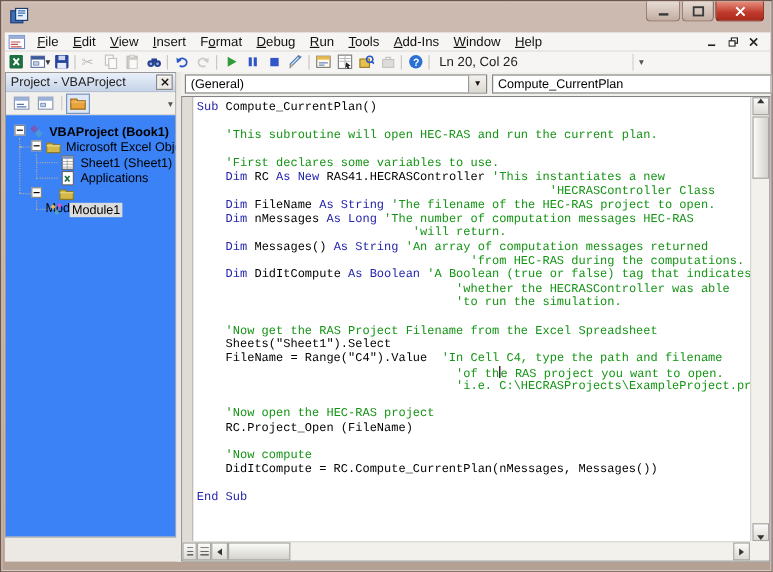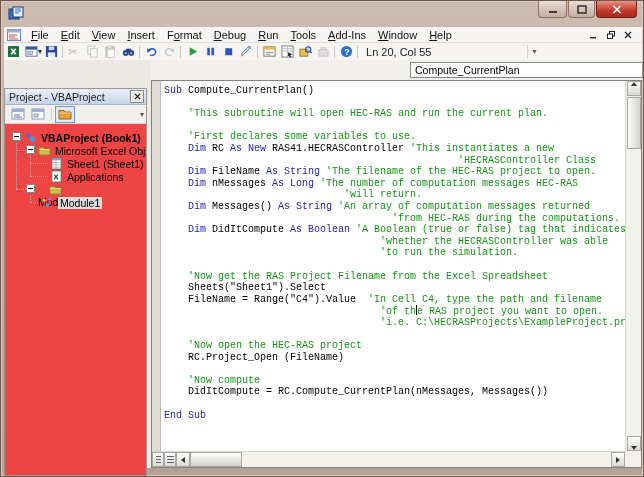--- a/index.html
+++ b/index.html
@@ -29,34 +29,34 @@
   .tb-btn{width:18px;height:16px;display:flex;align-items:center;justify-content:center;flex:0 0 auto;}
   .tb-btn svg{width:13px;height:13px;display:block;}
   .tb-btn.disabled{opacity:.4;filter:grayscale(80%);}
   .tb-sep{width:1px;height:12px;background:#c9c7c2;margin:0 2px;flex:0 0 auto;}
   .tb-dd{font-size:8px;color:#333;margin-left:-2px;}
   .lncol{margin-left:6px;color:#222;white-space:nowrap;}
   .tb-overflow{margin-left:96px;font-size:8px;color:#555;border-left:1px solid #d5d3ce;padding:0 4px;height:14px;display:flex;align-items:center;}
   
   .workspace{position:absolute;left:3px;top:59px;width:638px;height:408px;background:#ece9e4;}
   
-  .ppanel{position:absolute;left:0;top:0;width:143px;height:388px;background:#fff;border:1px solid #9a9894;margin-top:28px;}
+  .ppanel{position:absolute;left:0;top:0;width:143px;height:388px;background:#fff;border:1px solid #9a9894;}
   .ppanel-header{position:absolute;left:0;top:0;right:0;height:16px;
     background:linear-gradient(#e9f0fa,#c5d3e8);border-bottom:1px solid #a8b4c8;
     font-size:10.5px;color:#222;display:flex;align-items:center;padding-left:4px;}
   .ppanel-close{position:absolute;right:2px;top:1px;width:14px;height:13px;background:#ece9e4;
     border:1px solid #888;box-shadow:inset 1px 1px 0 #fff;display:flex;align-items:center;justify-content:center;}
   .ppanel-toolbar{position:absolute;left:0;top:16px;right:0;height:19px;background:#f2f0ed;
     border-bottom:1px solid #d8d6d1;display:flex;align-items:center;padding-left:3px;}
   .pt-btn{width:20px;height:17px;display:flex;align-items:center;justify-content:center;}
   .pt-btn svg{width:14px;height:14px;display:block;}
   .pt-btn.active{border:1px solid #7a96c2;background:#dfe8f6;}
   .pt-sep{width:1px;height:12px;background:#cfcdc8;margin:0 3px;}
   .pt-overflow{margin-left:auto;margin-right:2px;font-size:8px;color:#555;}
-  .ptree{position:absolute;left:0;top:35px;right:0;bottom:0;background:#ef4444;font-size:10.5px;color:#000;overflow:hidden;}
+  .ptree{position:absolute;left:0;top:35px;right:0;bottom:0;background:#3b82f6;font-size:10.5px;color:#000;overflow:hidden;}
   .trow{position:absolute;height:13px;display:flex;align-items:center;white-space:nowrap;}
   .trow .ticon{width:14px;height:13px;margin-right:3px;flex:0 0 auto;}
   .trow .ticon svg{width:13px;height:13px;display:block;}
   .tlabel.bold{font-weight:bold;}
   .tlabel.selected{background:#dcdcdc;padding:0 2px;}
   .expandbox{position:absolute;width:9px;height:9px;background:#fff;border:1px solid #848484;
     display:flex;align-items:center;justify-content:center;}
   .expandbox::after{content:"";width:5px;height:1px;background:#000;}
   .tline{position:absolute;}
   .tline.v{border-left:1px dotted #a8a8a8;width:0;}
@@ -294,21 +294,21 @@
         </span>
         <span class="tb-sep"></span>
         <span class="tb-btn">
           <svg viewBox="0 0 14 14">
             <circle cx="7" cy="7" r="6" fill="#2a6fd6"></circle>
             <text x="4.6" y="10.6" font-size="9.5" fill="#fff" font-weight="bold" font-family="Liberation Sans, sans-serif">?</text>
           </svg>
         </span>
       </span>
     <span class="tb-sep"></span>
-    <span class="lncol">Ln 20, Col 55</span>
+    <span class="lncol">Ln 20, Col 26</span>
     <span class="tb-overflow">▾</span>
   </div>
 
   <div class="workspace">
 
     <div class="ppanel">
       <div class="ppanel-header">
         <span>Project - VBAProject</span>
         <span class="ppanel-close">
           <svg width="7" height="7" viewBox="0 0 8 8">
@@ -409,20 +409,24 @@
             </span>
             <span class="tlabel selected">Module1</span>
           </div>
         </div>
     </div>
 
     <div class="splitter"></div>
 
     <div class="cwin">
       <div class="combo-row">
+        <div class="combo general">
+          <span class="cval" style="font-weight:normal;">(General)</span>
+          <span class="cbtn">▼</span>
+        </div>
         <div class="combo proc">
           <span class="cval" style="font-weight:normal;">Compute_CurrentPlan</span>
           <span class="cbtn">▼</span>
         </div>
       </div>
       <div class="editor">
         <div class="marginbar"></div>
         <div class="codearea"><div class="line"><span class="tok-k">Sub</span><span class="tok-p"> Compute_CurrentPlan()</span></div><div class="line">&nbsp;</div><div class="line">    <span class="tok-c">'This subroutine will open HEC-RAS and run the current plan.</span></div><div class="line">&nbsp;</div><div class="line">    <span class="tok-c">'First declares some variables to use.</span></div><div class="line">    <span class="tok-k">Dim</span><span class="tok-p"> RC </span><span class="tok-k">As New</span><span class="tok-p"> RAS41.HECRASController </span><span class="tok-c">'This instantiates a new</span></div><div class="line">                                                 <span class="tok-c">'HECRASController Class</span></div><div class="line">    <span class="tok-k">Dim</span><span class="tok-p"> FileName </span><span class="tok-k">As String</span><span class="tok-p"> </span><span class="tok-c">'The filename of the HEC-RAS project to open.</span></div><div class="line">    <span class="tok-k">Dim</span><span class="tok-p"> nMessages </span><span class="tok-k">As Long</span><span class="tok-p"> </span><span class="tok-c">'The number of computation messages HEC-RAS</span></div><div class="line">                              <span class="tok-c">'will return.</span></div><div class="line">    <span class="tok-k">Dim</span><span class="tok-p"> Messages() </span><span class="tok-k">As String</span><span class="tok-p"> </span><span class="tok-c">'An array of computation messages returned</span></div><div class="line">                                      <span class="tok-c">'from HEC-RAS during the computations.</span></div><div class="line">    <span class="tok-k">Dim</span><span class="tok-p"> DidItCompute </span><span class="tok-k">As Boolean</span><span class="tok-p"> </span><span class="tok-c">'A Boolean (true or false) tag that indicates</span></div><div class="line">                                    <span class="tok-c">'whether the HECRASController was able</span></div><div class="line">                                    <span class="tok-c">'to run the simulation.</span></div><div class="line">&nbsp;</div><div class="line">    <span class="tok-c">'Now get the RAS Project Filename from the Excel Spreadsheet</span></div><div class="line"><span class="tok-p">    Sheets("Sheet1").Select</span></div><div class="line"><span class="tok-p">    FileName = Range("C4").Value  </span><span class="tok-c">'In Cell C4, type the path and filename</span></div><div class="line">                                    <span class="tok-c">'of th</span><span class="caret"></span><span class="tok-c">e RAS project you want to open.</span></div><div class="line">                                    <span class="tok-c">'i.e. C:\HECRASProjects\ExampleProject.prj</span></div><div class="line">&nbsp;</div><div class="line">    <span class="tok-c">'Now open the HEC-RAS project</span></div><div class="line"><span class="tok-p">    RC.Project_Open (FileName)</span></div><div class="line">&nbsp;</div><div class="line">    <span class="tok-c">'Now compute</span></div><div class="line"><span class="tok-p">    DidItCompute = RC.Compute_CurrentPlan(nMessages, Messages())</span></div><div class="line">&nbsp;</div><div class="line"><span class="tok-k">End Sub</span></div></div>
         <div class="vscroll">
           <span class="sb-btn up">

